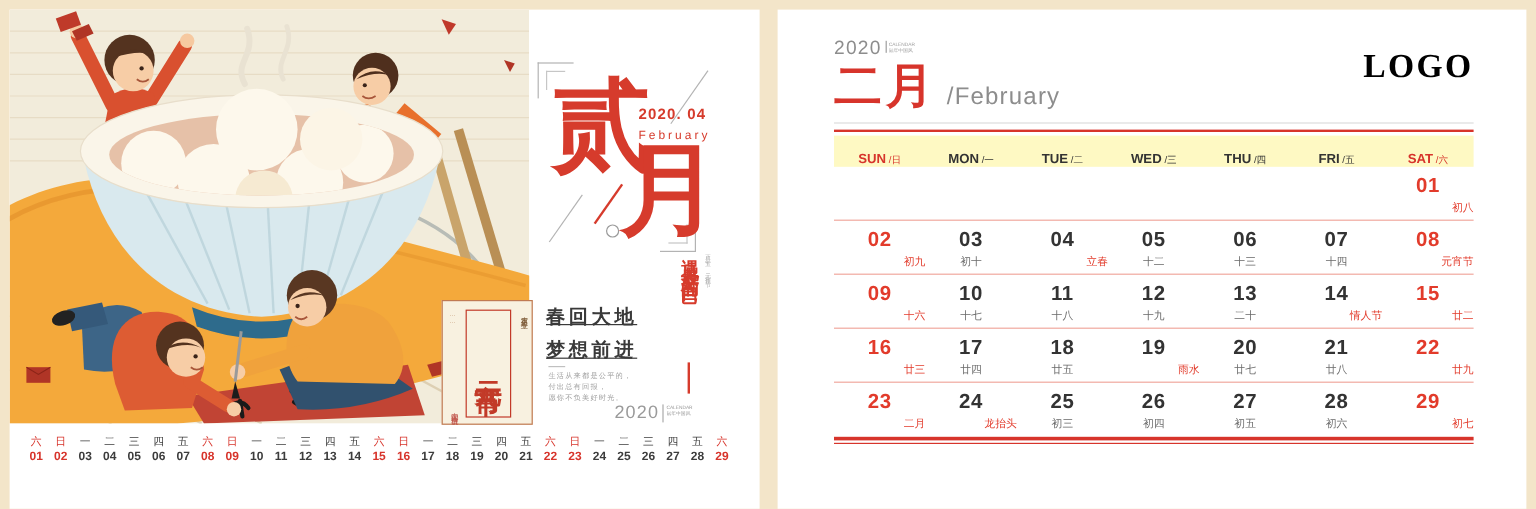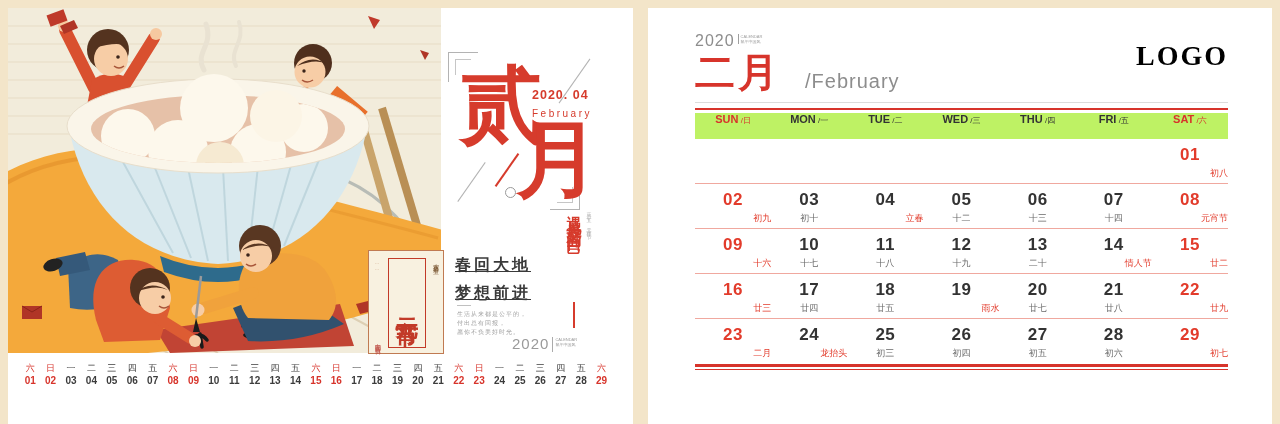--- a/index.html
+++ b/index.html
@@ -63,25 +63,25 @@
   .mini-d { font-size:10px; font-weight:700; line-height:13px; }
 
   
   .rp-content { position:absolute; left:47px; right:44px; top:0; }
   .rp-header { display:flex; justify-content:space-between; padding-top:24px; }
   .rp-year-row { display:flex; align-items:flex-start; gap:3px; color:#8d8d8d; }
   .rp-year { font-size:16px; letter-spacing:1px; }
   .rp-cap { border-left:1px solid #9e9e9e; padding-left:2px; font-size:4px; line-height:5px; margin-top:2px; color:#9e9e9e; }
   .rp-month-row { display:flex; align-items:flex-end; margin-top:2px; }
   .month-cn { font-size:40px; font-weight:700; color:#d7342b; letter-spacing:3px; line-height:1; }
-  .month-en { font-size:20px; color:#8d8d8d; margin-left:24px; letter-spacing:1px; line-height:1.1; }
+  .month-en { font-size:20px; color:#8d8d8d; margin-left:8px; letter-spacing:1px; line-height:1.1; }
   .rp-logo { font-family:"Liberation Serif",serif; font-weight:900; font-size:28px; color:#000000; letter-spacing:2px; margin-top:8px; }
   .rp-divider { margin-top:10px; border-top:1px solid #dcdcdc; }
   .rp-redline { margin-top:5px; height:2px; background:#d7342b; }
-  #weekday-bar { margin-top:3px; height:26px; background:#bef264; display:flex; align-items:flex-start; }
+  #weekday-bar { margin-top:3px; height:26px; background:#fef9c3; display:flex; align-items:flex-end; }
   .wd-col { flex:1; text-align:center; font-weight:700; font-size:11px; color:#333; }
   .wd-col.red { color:#d7342b; }
   .wd-cn { font-size:8px; font-weight:400; }
   .cal-row { display:flex; height:45px; border-bottom:1px solid #f0a89f; padding-top:6px; }
   .cal-row.last { border-bottom:none; }
   .cal-cell { flex:1; text-align:center; }
   .num { font-size:17px; font-weight:700; letter-spacing:.5px; color:#333; }
   .lunar { font-size:9px; margin-top:2px; color:#6a6a6a; }
   .num.weekend { color:#e23b2b; }
   .lunar.weekend, .lunar.festival { color:#e23b2b;text-align:right; }

